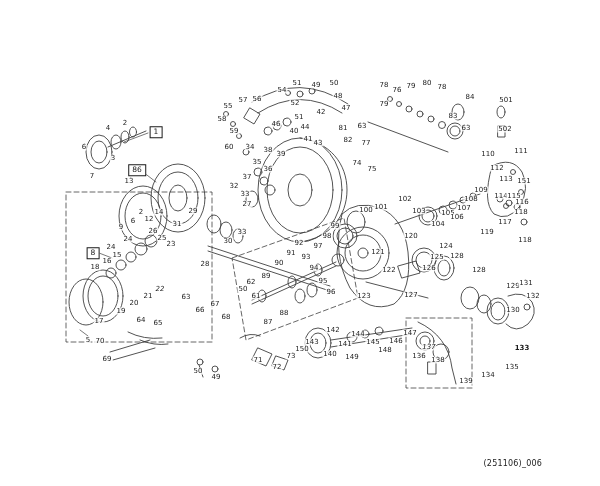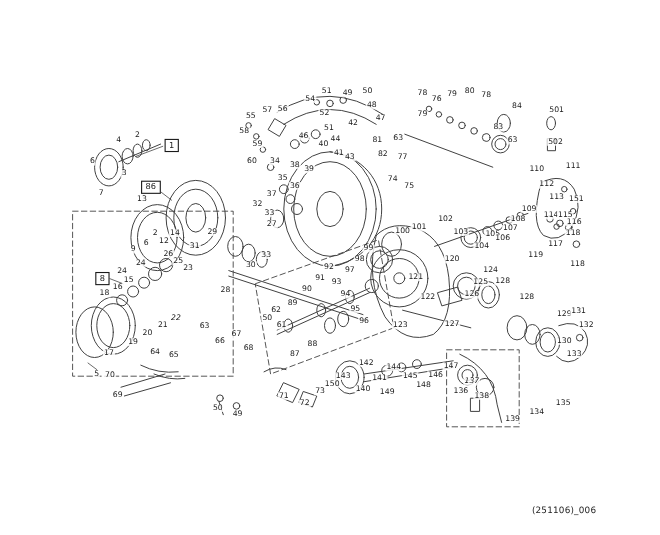--- a/index.html
+++ b/index.html
@@ -347,21 +347,21 @@
       <span class="part-label" style="left: 446px; top: 246px;">124</span>
       <span class="part-label" style="left: 437px; top: 257px;">125</span>
       <span class="part-label" style="left: 429px; top: 268px;">126</span>
       <span class="part-label" style="left: 411px; top: 295px;">127</span>
       <span class="part-label" style="left: 457px; top: 256px;">128</span>
       <span class="part-label" style="left: 479px; top: 270px;">128</span>
       <span class="part-label" style="left: 491px; top: 286px; margin-left: 22px;">129</span>
       <span class="part-label" style="left: 513px; top: 310px;">130</span>
       <span class="part-label" style="left: 526px; top: 283px;">131</span>
       <span class="part-label" style="left: 533px; top: 296px;">132</span>
-      <span class="part-label" style="left: 522px; top: 322px;">133</span>
+      <span class="part-label" style="left: 522px; top: 348px; font-weight: bold;">133</span>
       <span class="part-label" style="left: 488px; top: 375px;">134</span>
       <span class="part-label" style="left: 512px; top: 367px;">135</span>
       <span class="part-label" style="left: 419px; top: 356px;">136</span>
       <span class="part-label" style="left: 429px; top: 347px; font-style: italic;">137</span>
       <span class="part-label" style="left: 438px; top: 360px;">138</span>
       <span class="part-label" style="left: 466px; top: 381px;">139</span>
       <span class="part-label" style="left: 330px; top: 354px;">140</span>
       <span class="part-label" style="left: 345px; top: 344px;">141</span>
       <span class="part-label" style="left: 333px; top: 330px;">142</span>
       <span class="part-label" style="left: 312px; top: 342px;">143</span>

